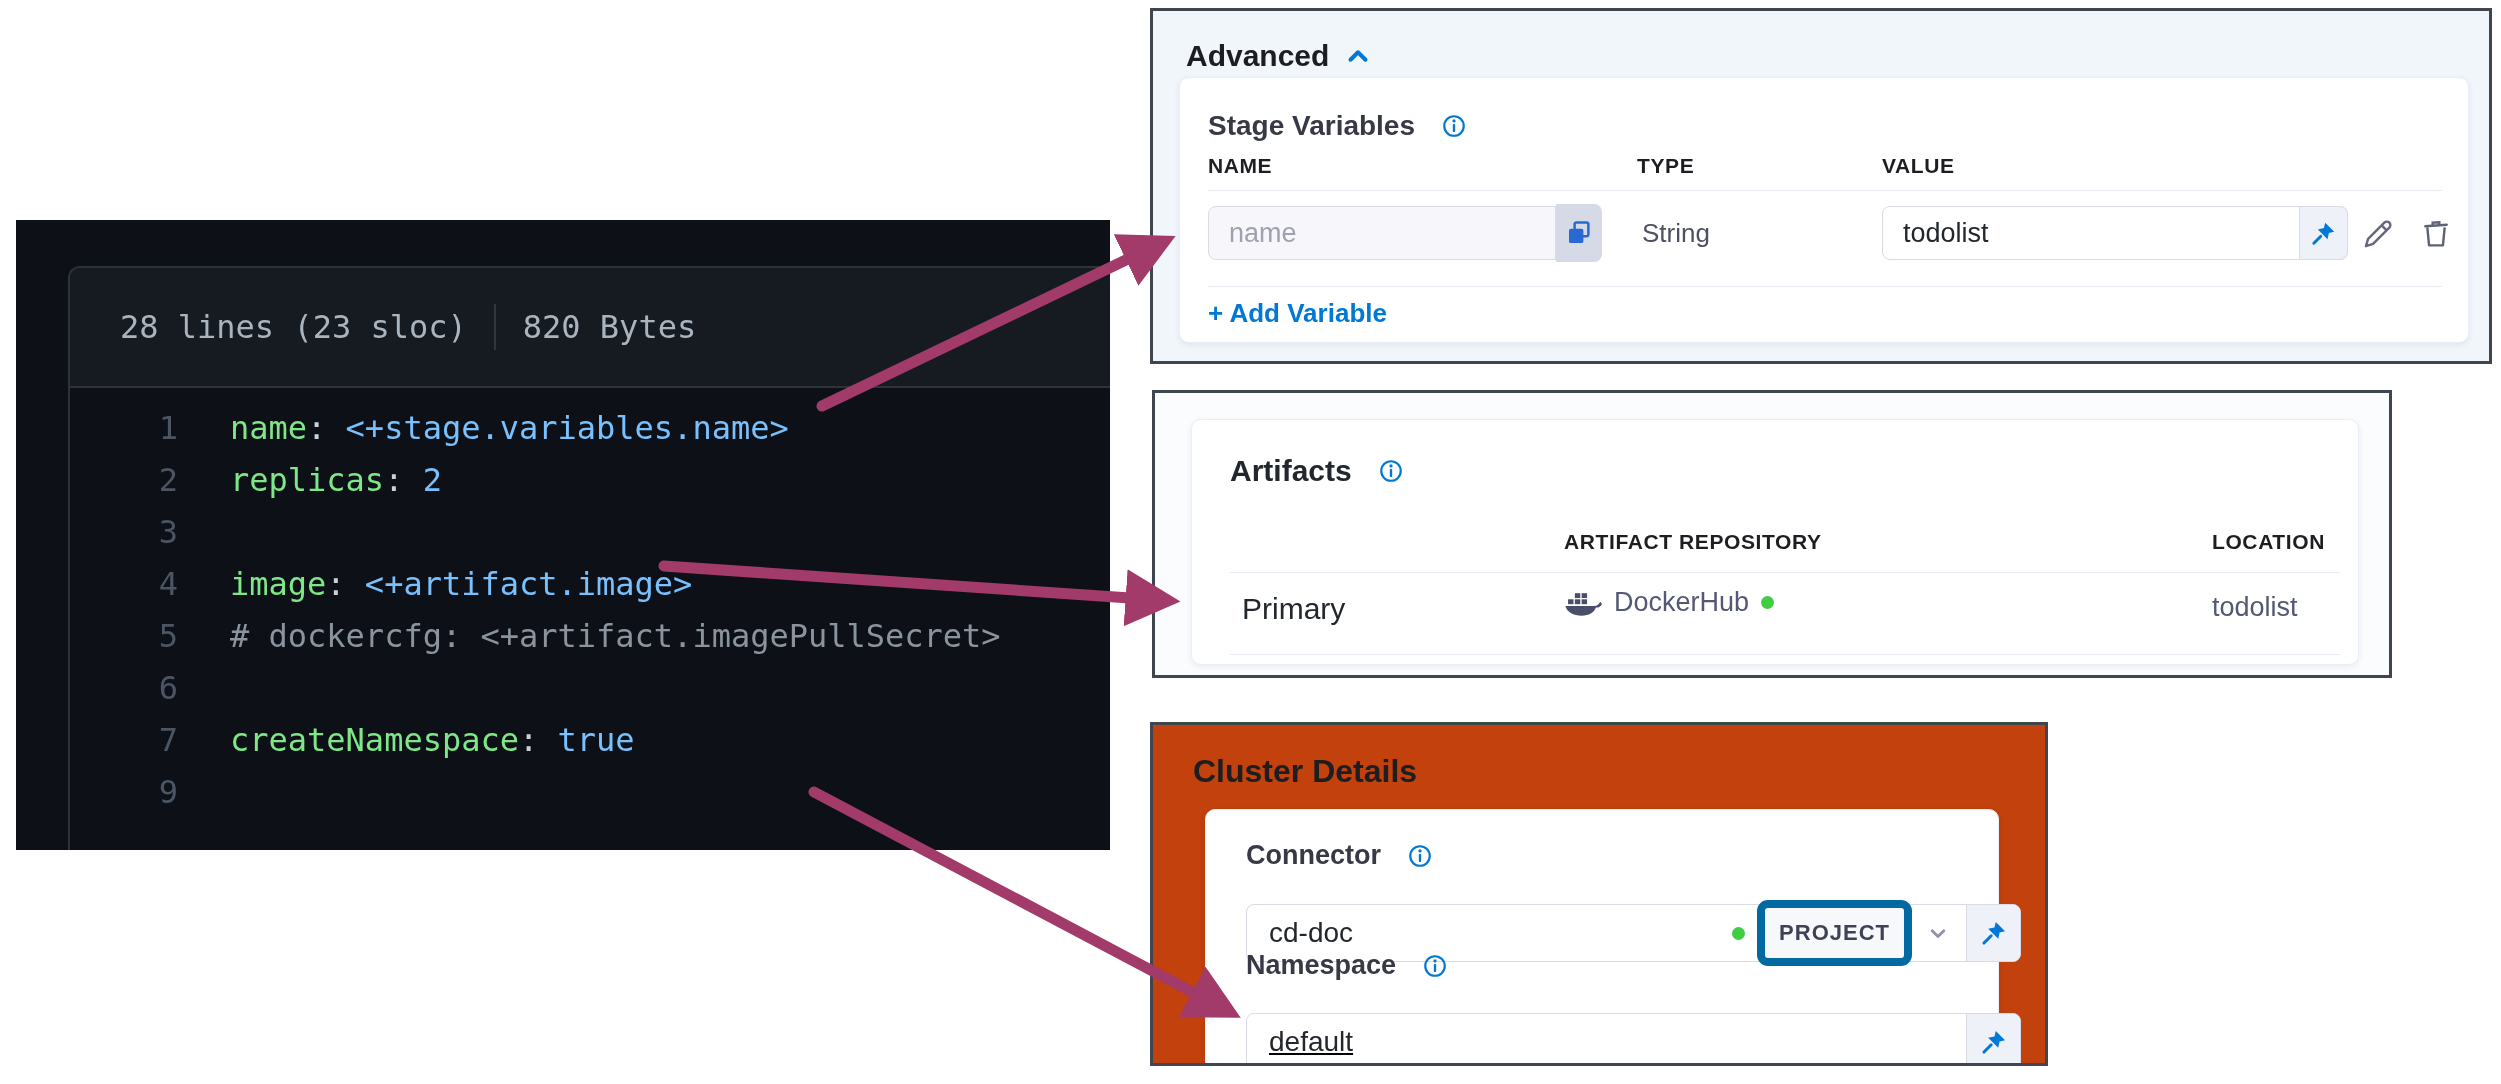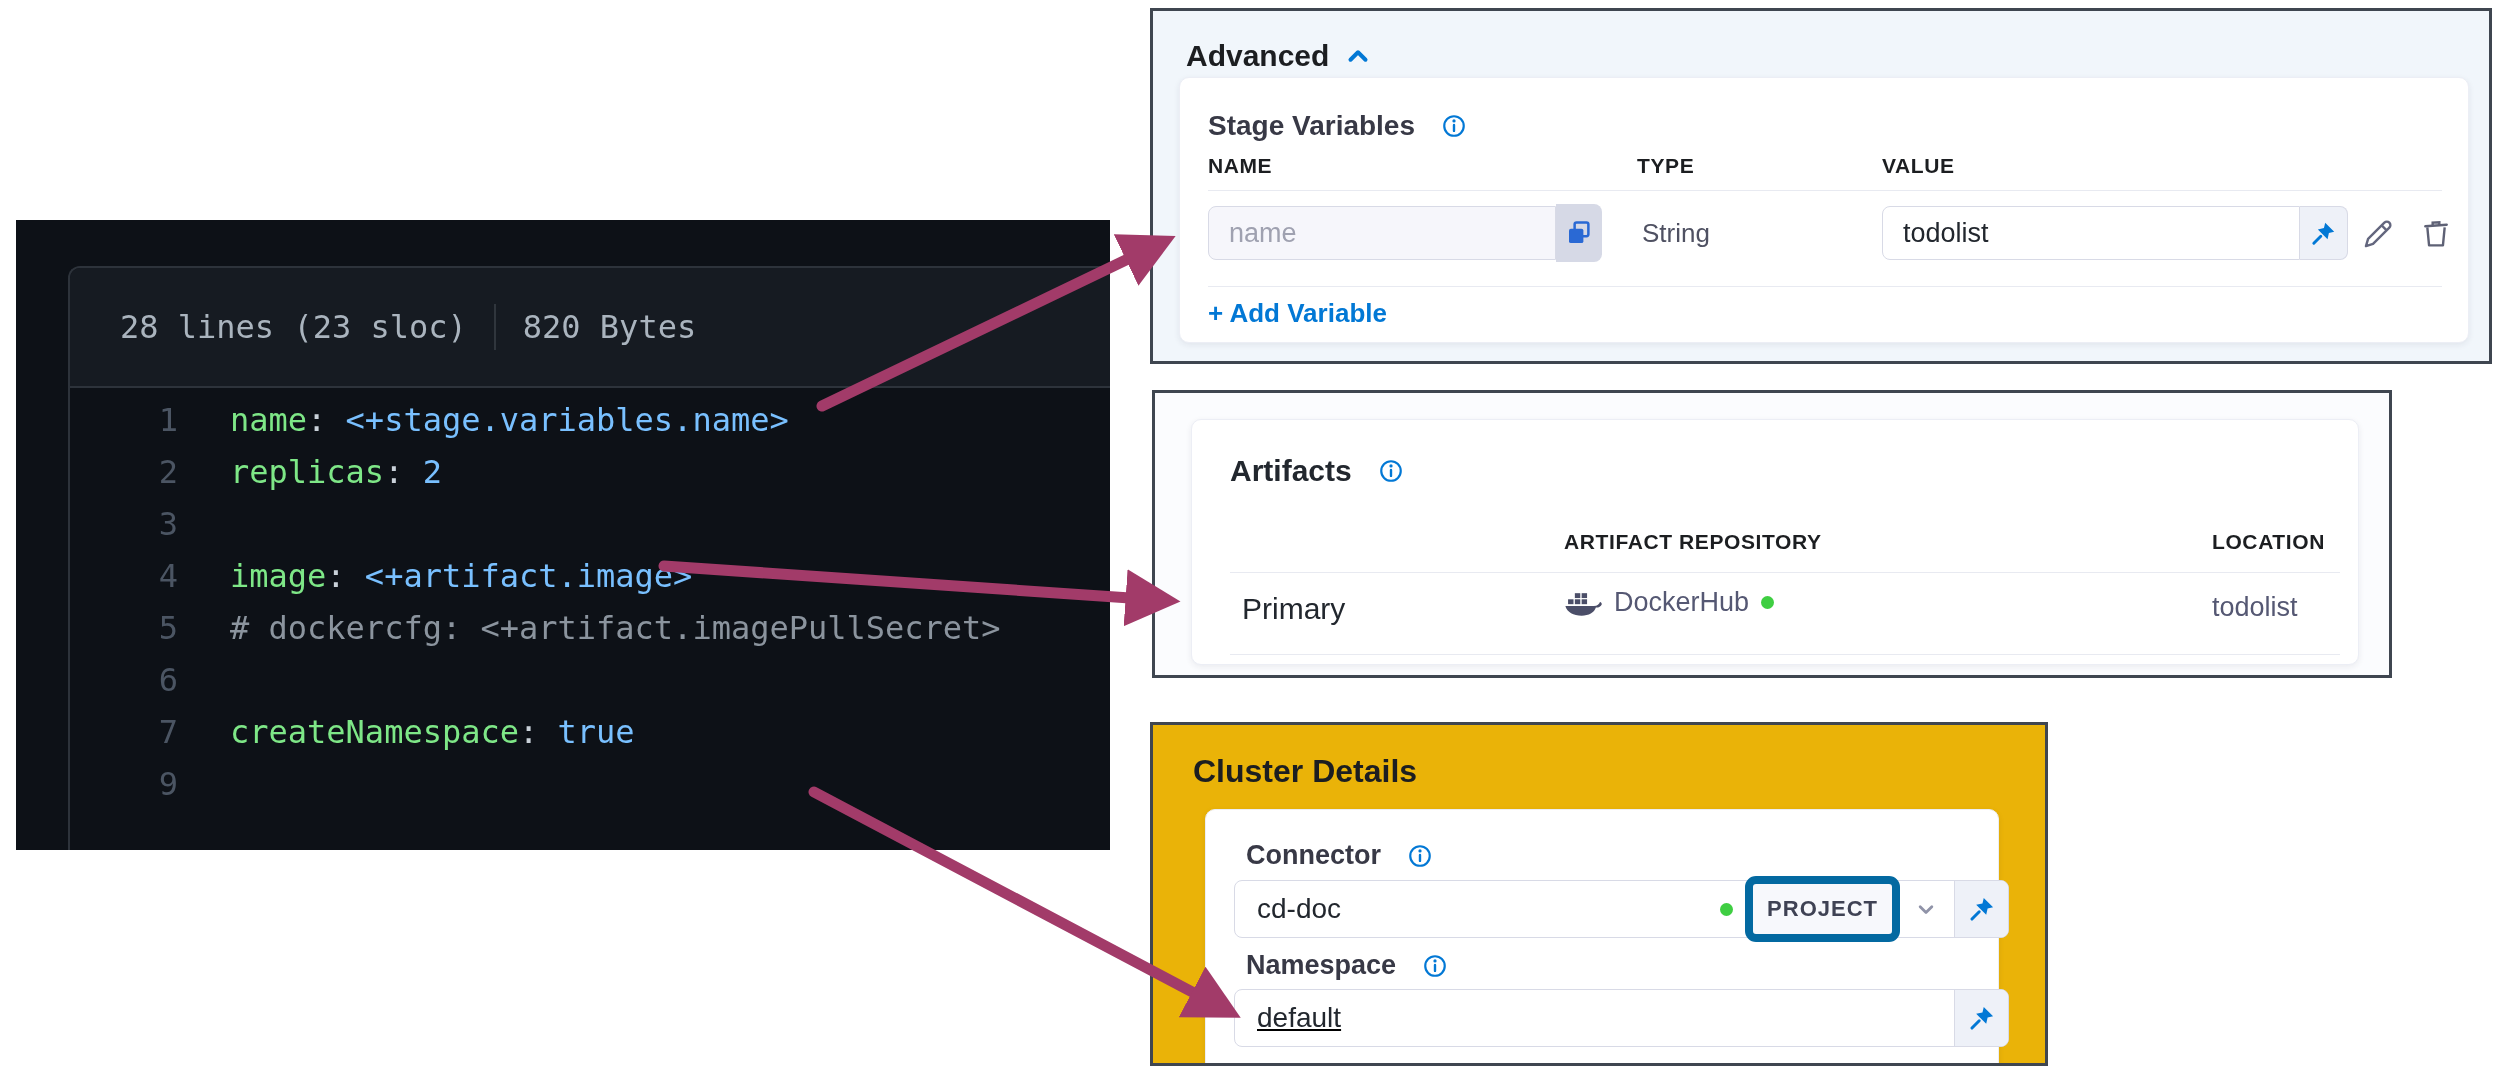--- a/index.html
+++ b/index.html
@@ -19,21 +19,21 @@
     border:2px solid #2d333b; border-right:none; border-bottom:none;
     border-top-left-radius:12px; background:#0d1117;
   }
   .code-header {
     height:120px; background:#161b22; border-bottom:2px solid #2d333b;
     border-top-left-radius:10px;
     display:flex; align-items:center; padding-left:50px; gap:27px;
     font-family:"DejaVu Sans Mono", monospace; font-size:32px; color:#aab4be;
   }
   .vdiv { width:2px; height:46px; background:#30363d; }
-  .code-body { padding-top:6px; }
+  .code-body { padding-top:14px; }
   .code-line {
     height:52px; line-height:52px; white-space:pre;
     font-family:"DejaVu Sans Mono", monospace; font-size:32px;
   }
   .ln { display:inline-block; width:108px; text-align:right; color:#4b5563; margin-right:52px; }
   .tok-key { color:#7ee787; }
   .tok-plain { color:#c9d1d9; }
   .tok-value { color:#79c0ff; }
   .tok-comment { color:#8b949e; }
 
@@ -78,28 +78,28 @@
   .pin-seg { width:48px; }
 
   
   .art { left:1152px; top:390px; width:1240px; height:288px; background:#fbfcfe; }
   .art-card { left:36px; top:26px; width:1168px; height:246px; }
   .art-title { position:absolute; left:38px; top:34px; }
   .art-title span { font-size:30px; color:#22272e; }
   .slate { color:#555873; }
 
   
-  .clu { left:1150px; top:722px; width:898px; height:344px; background:#eab308; }
+  .clu { left:1150px; top:722px; width:898px; height:344px; background:#c2410c; }
   .clu-title { position:absolute; left:40px; top:28px; font-size:32px; font-weight:bold; color:#1c1e21; }
   .clu-card { left:52px; top:84px; width:794px; height:266px; border-radius:10px 10px 0 0; }
   .field-label { position:absolute; left:40px; }
   .flex-inp {
-    position:absolute; left:28px; width:775px; height:58px;
+    position:absolute; left:40px; width:775px; height:58px;
     border:1px solid #d8dae6; border-radius:8px; background:#fff;
-    display:flex; align-items:center;
+    display:flex; align-items:center;margin-top:24px;
   }
   .flex-inp .txt { font-size:28px; color:#22272e; padding-left:22px; }
   .badge {
     font-size:22px; font-weight:bold; color:#3f4254; letter-spacing:1px;
     background:#f7f8fc; border:8px solid #0369a1; border-radius:11px; padding:12px 14px;
   }
   .pin-tail {
     width:54px; align-self:stretch; margin-left:14px;
     background:#eef1f8; border-left:1px solid #d8dae6; border-radius:0 7px 7px 0;
     display:flex; align-items:center; justify-content:center;

